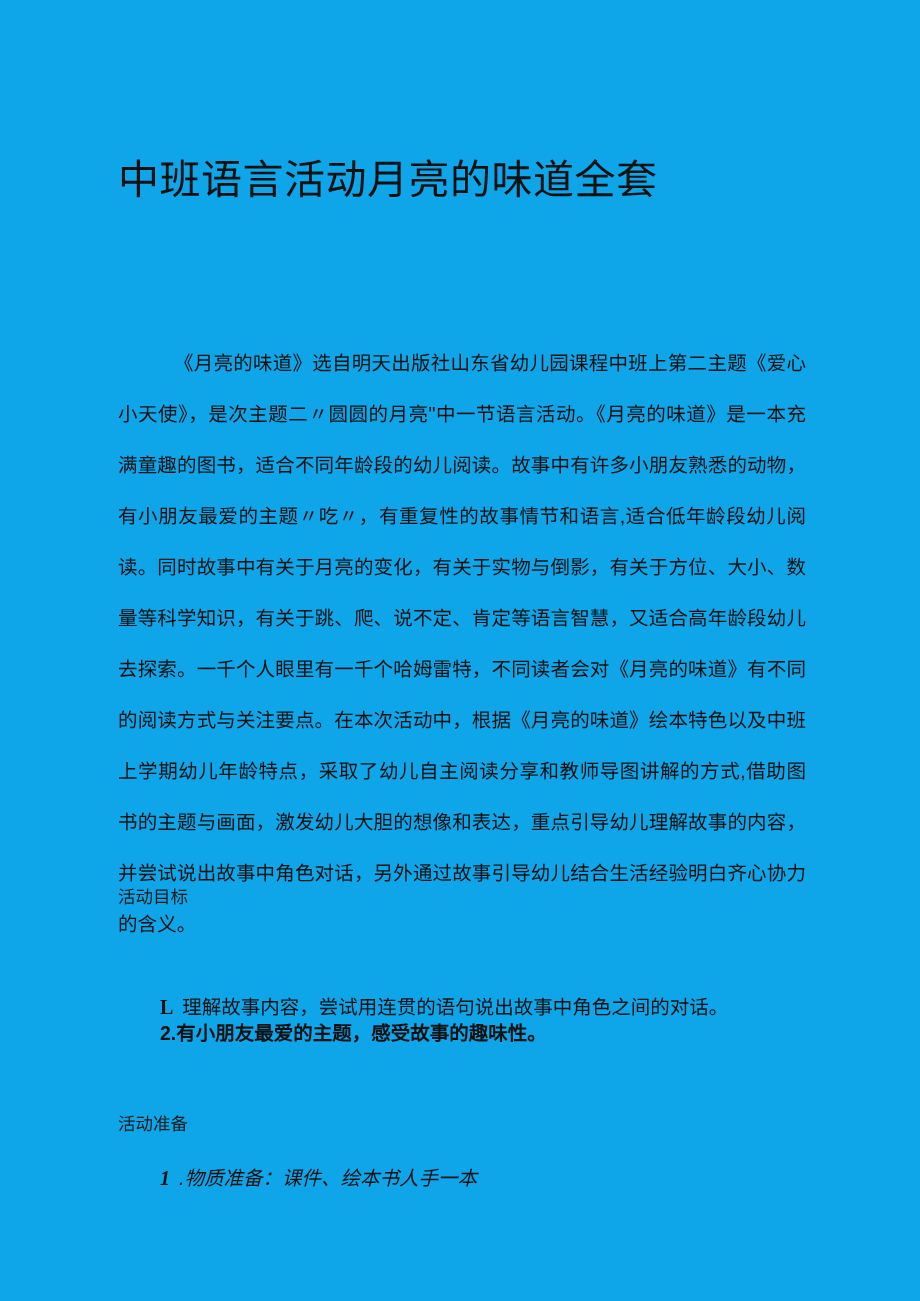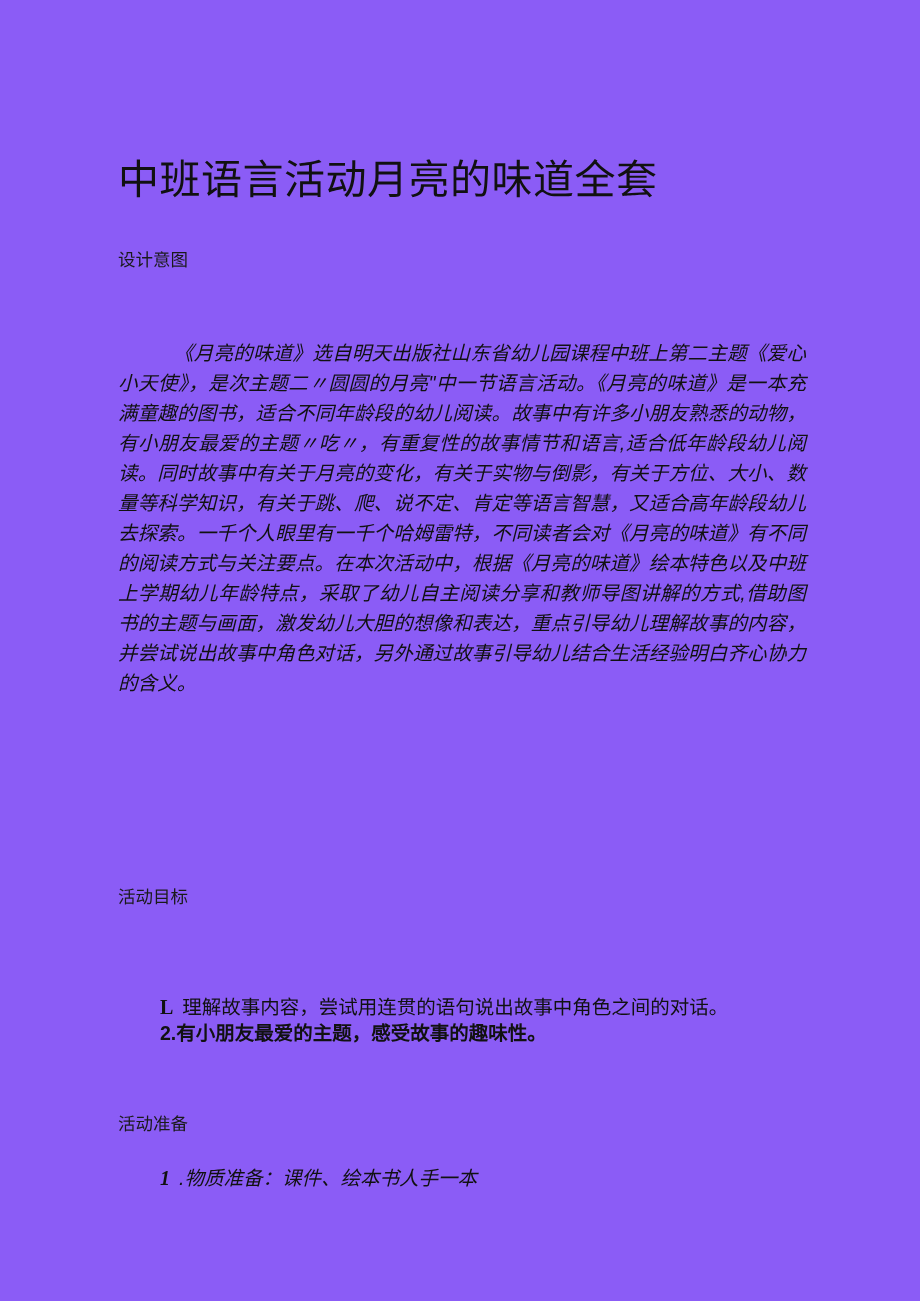--- a/index.html
+++ b/index.html
@@ -5,21 +5,21 @@
   html, body {
     margin: 0;
     padding: 0;
     background: #ffffff;
   }
 
   .page {
     position: relative;
     width: 920px;
     height: 1301px;
-    background: #8b5cf6;
+    background: #0ea5e9;
     overflow: hidden;
     font-family: "Liberation Sans", "DejaVu Sans", sans-serif;
     color: #000000;
     -webkit-font-smoothing: none;
   }
 
   
   .doc-title {
     position: absolute;
     left: 118px;
@@ -47,27 +47,26 @@
   .heading-goals   { top: 885px; }
   .heading-prep    { top: 1112px; }
 
   
   .body-paragraph {
     position: absolute;
     left: 118px;
     top: 318px;
     width: 688px;
     font-size: 19.5px;
-    line-height: 30px;
+    line-height: 51px;
     text-align: justify;
     text-justify: inter-character;
     text-indent: 56px;
     color: #111111;
     letter-spacing: 0.1px;
-    font-style: italic;
   }
 
   
   .list-item {
     position: absolute;
     left: 160px;
     width: 700px;
     font-size: 19.5px;
     line-height: 30px;
     color: #111111;
@@ -90,21 +89,20 @@
   .item-text { font-weight: inherit; }
   .spacer-wide { display: inline-block; width: 9px; }
 </style>
 </head>
 <body>
 
 <div class="page">
 
   <h1 class="doc-title">中班语言活动月亮的味道全套</h1>
 
-  <div class="section-heading heading-design">设计意图</div>
 
   <p class="body-paragraph">《月亮的味道》选自明天出版社山东省幼儿园课程中班上第二主题《爱心小天使》，是次主题二〃圆圆的月亮"中一节语言活动。《月亮的味道》是一本充满童趣的图书，适合不同年龄段的幼儿阅读。故事中有许多小朋友熟悉的动物，有小朋友最爱的主题〃吃〃，有重复性的故事情节和语言,适合低年龄段幼儿阅读。同时故事中有关于月亮的变化，有关于实物与倒影，有关于方位、大小、数量等科学知识，有关于跳、爬、说不定、肯定等语言智慧，又适合高年龄段幼儿去探索。一千个人眼里有一千个哈姆雷特，不同读者会对《月亮的味道》有不同的阅读方式与关注要点。在本次活动中，根据《月亮的味道》绘本特色以及中班上学期幼儿年龄特点，采取了幼儿自主阅读分享和教师导图讲解的方式,借助图书的主题与画面，激发幼儿大胆的想像和表达，重点引导幼儿理解故事的内容，并尝试说出故事中角色对话，另外通过故事引导幼儿结合生活经验明白齐心协力的含义。</p>
 
   <div class="section-heading heading-goals">活动目标</div>
 
   <div class="list-item goal-1">
     <span class="marker-serif">L</span><span class="spacer-wide"></span><span class="item-text">理解故事内容，尝试用连贯的语句说出故事中角色之间的对话。</span>
   </div>
 
   <div class="list-item goal-2">

